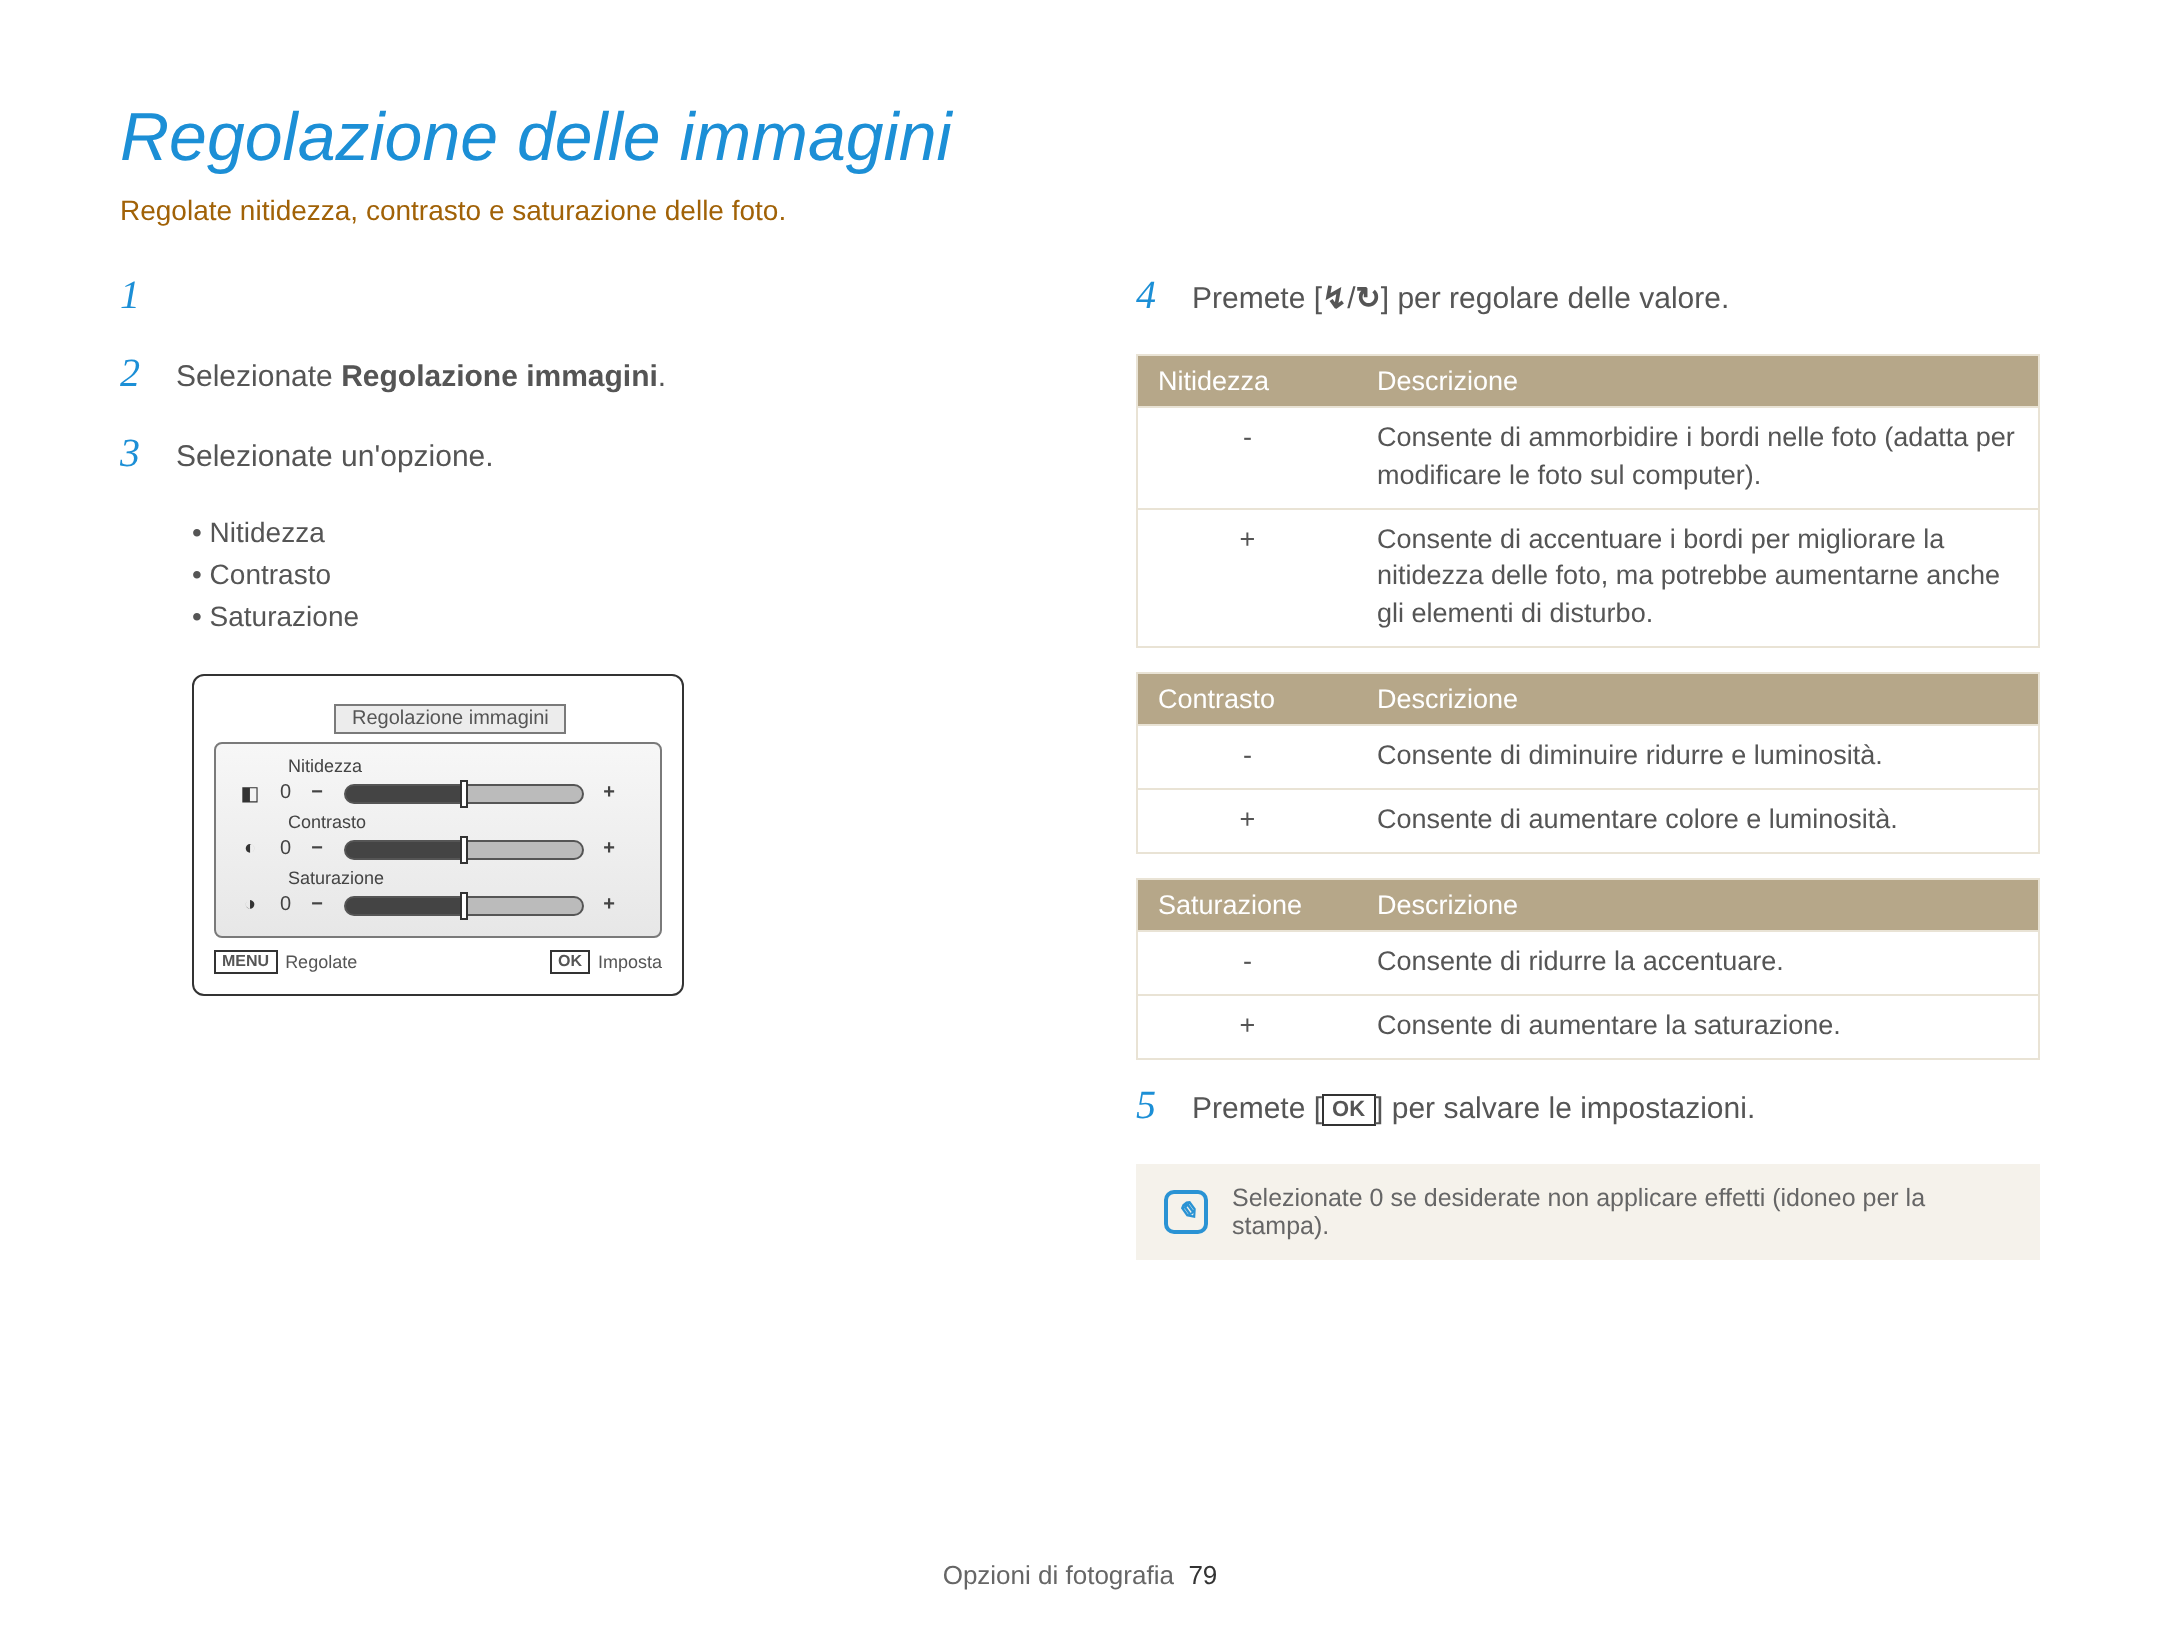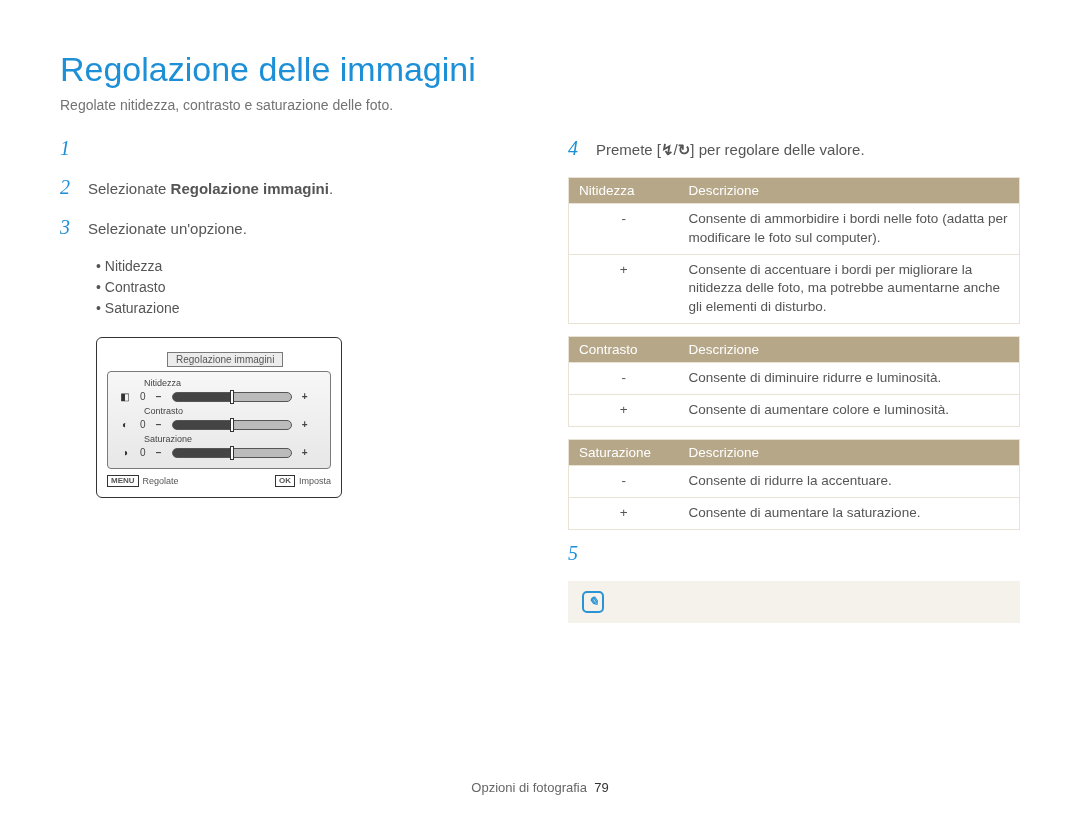--- a/index.html
+++ b/index.html
@@ -14,24 +14,25 @@
     padding: 50px 60px 0 60px;
     display: flex;
     flex-direction: column;
     height: 100%;
   }
   h1.title {
     color: #1c8fd6;
     font-weight: 400;
     font-size: 34px;
     margin-bottom: 8px;
+    font-style: italic;
   }
   .subtitle {
     font-size: 14px;
-    color: #737373;
+    color: #a16207;
     margin-bottom: 24px;
   }
   .cols {
     display: flex;
     gap: 48px;
   }
   .col-left { width: 460px; }
   .col-right { flex: 1; }
 
   .step {
@@ -328,26 +329,30 @@
         </tr>
         <tr>
           <td class="code">+</td>
           <td>Consente di aumentare la saturazione.</td>
         </tr>
       </tbody>
         </table>
 
       <div class="step">
         <span class="num">5</span>
+        <span class="body">
+          <span>Premete [</span><span class="inline-box">OK</span><span>]</span><span> per salvare le impostazioni.</span>
+        </span>
       </div>
 
       <div class="note">
         <div class="note-icon">
             <span>✎</span>
           </div>
+        <div>Selezionate 0 se desiderate non applicare effetti (idoneo per la stampa).</div>
       </div>
     </div>
   </div>
 
   <div class="footer">
     <span>Opzioni di fotografia</span>&nbsp;&nbsp;<span class="pg">79</span>
   </div>
 </div>
 
 </body></html>

